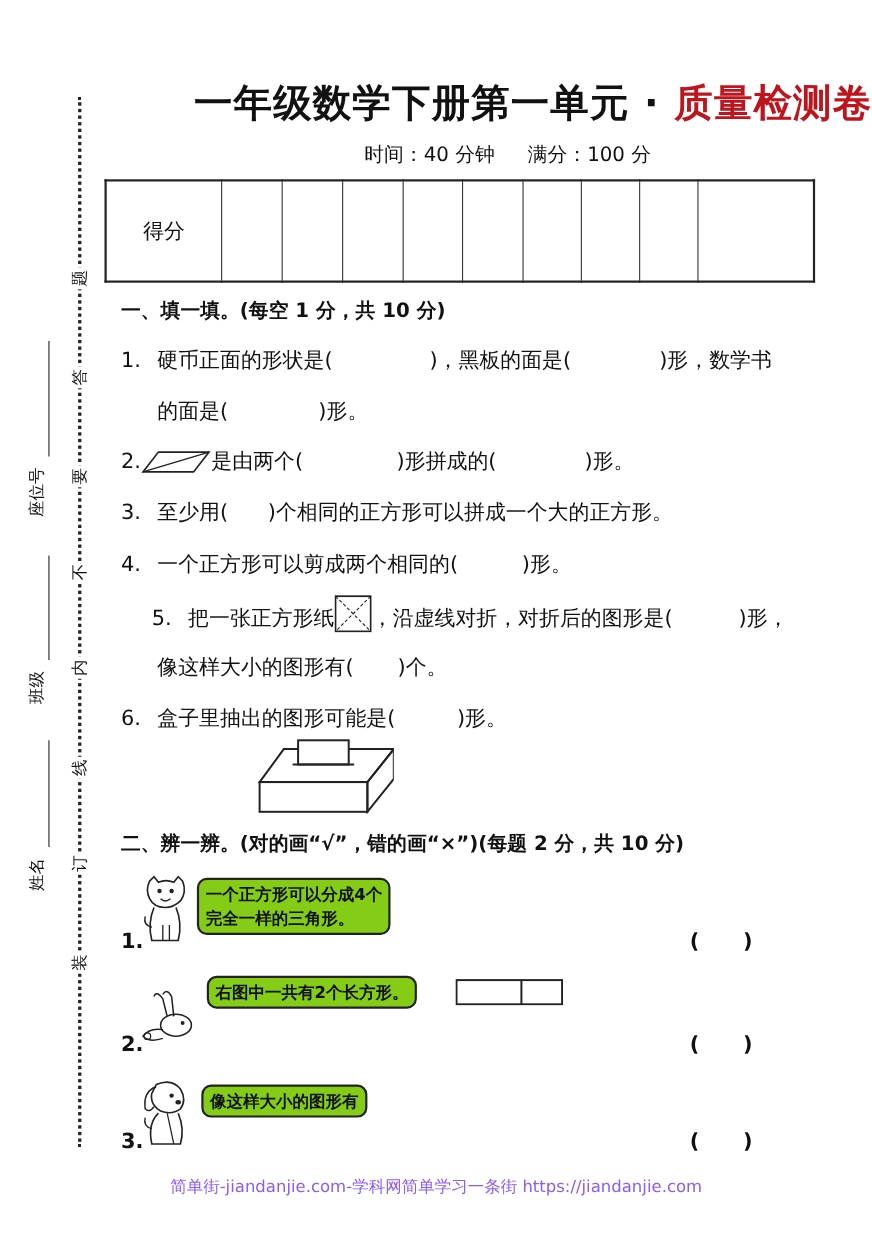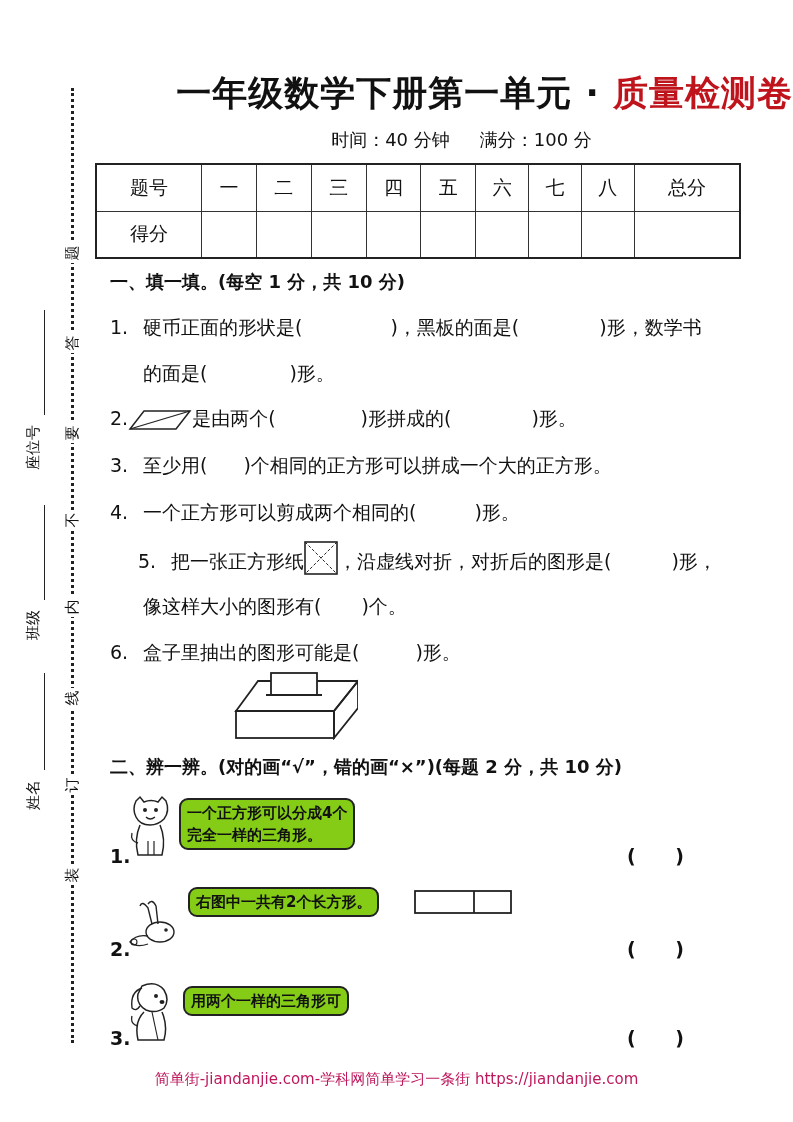--- a/index.html
+++ b/index.html
@@ -31,21 +31,21 @@
 
   .para-icon { display: inline-block; width: 64px; height: 22px; vertical-align: middle; }
   .sq-icon { display: inline-block; width: 34px; height: 34px; vertical-align: bottom; margin-bottom: 0; }
 
   .box-fig { position: absolute; left: 234px; top: 670px; width: 124px; height: 70px; }
   .judge-num { position: absolute; font-size: 19px; font-weight: bold; }
   .bubble { position: absolute; border: 2px solid #222; border-radius: 9px; background: #84cc16; font-size: 15px; font-weight: bold; line-height: 22px; padding: 2px 6px; white-space: nowrap; }
   .paren { position: absolute; left: 627px; font-size: 19px; font-weight: bold; white-space: pre; }
   .critter { position: absolute; }
 
-  .footer { position: absolute; top: 1070px; left: 0; width: 793px; text-align: center; font-size: 15px; color: #be185d; }
+  .footer { position: absolute; top: 1070px; left: 0; width: 793px; text-align: center; font-size: 15px; color: #8b5cf6; }
 </style>
 </head>
 <body>
 
 <div class="binding">
   <div class="dotline" style="top:88px;height:955px;"></div>
   <div class="vchar" style="top:243px;">题</div>
   <div class="vchar" style="top:333px;">答</div>
   <div class="vchar" style="top:423px;">要</div>
   <div class="vchar" style="top:510px;">不</div>
@@ -78,32 +78,20 @@
       <col style="width:55px">
       <col style="width:55px">
       <col style="width:55px">
       <col style="width:55px">
       <col style="width:53px">
       <col style="width:53px">
       <col style="width:53px">
       <col style="width:106px">
   </colgroup>
   <tbody>
-      <tr>
-    <td>题号</td>
-    <td>一</td>
-    <td>二</td>
-    <td>三</td>
-    <td>四</td>
-    <td>五</td>
-    <td>六</td>
-    <td>七</td>
-    <td>八</td>
-    <td>总分</td>
-  </tr>
   <tr>
     <td>得分</td>
     <td></td>
     <td></td>
     <td></td>
     <td></td>
     <td></td>
     <td></td>
     <td></td>
     <td></td>
@@ -203,19 +191,19 @@
   <svg class="critter" style="left:128px;top:982px;width:52px;height:64px;" viewBox="0 0 52 64">
     <path d="M14,4 Q28,-2 36,8 Q42,18 36,26 Q28,32 18,28 Q8,22 10,12 Z" fill="none" stroke="#222" stroke-width="1.5"></path>
     <path d="M14,6 Q2,10 4,26 Q8,30 12,24" fill="none" stroke="#222" stroke-width="1.4"></path>
     <circle cx="28" cy="14" r="2" fill="#222"></circle>
       <ellipse cx="34" cy="20" rx="2.5" ry="2" fill="#222"></ellipse>
     <path d="M16,30 Q6,40 10,58 L36,58 Q40,44 34,30" fill="none" stroke="#222" stroke-width="1.5"></path>
     <path d="M10,44 Q2,42 4,34" fill="none" stroke="#222" stroke-width="1.3"></path>
     <line x1="24" y1="30" x2="30" y2="58" stroke="#222" stroke-width="1.1"></line>
   </svg>
   <div class="bubble" style="left:183px;top:986px;">
-    <div>用两个一样的三角形可</div>
+    <div>像这样大小的图形有</div>
   </div>
   <div class="judge-num" style="left:110px;top:1027px;">3.</div>
   <div class="paren" style="top:1027px;">(      )</div>
 </div>
 
 <div class="footer">简单街-jiandanjie.com-学科网简单学习一条街 https://jiandanjie.com</div>
 
 </body></html>

